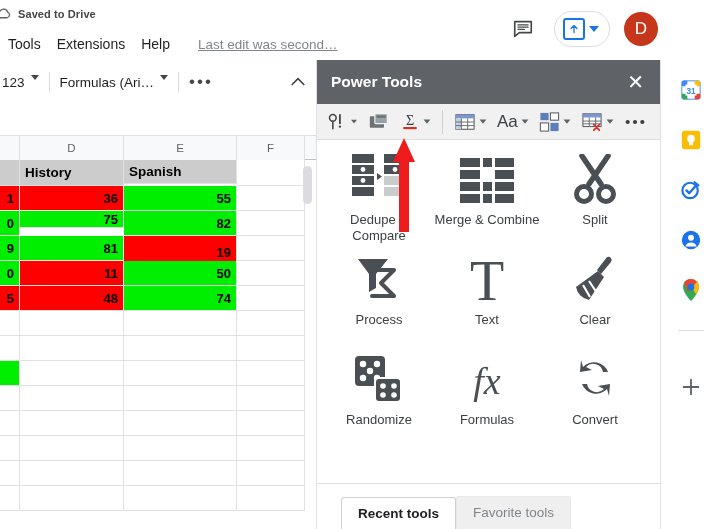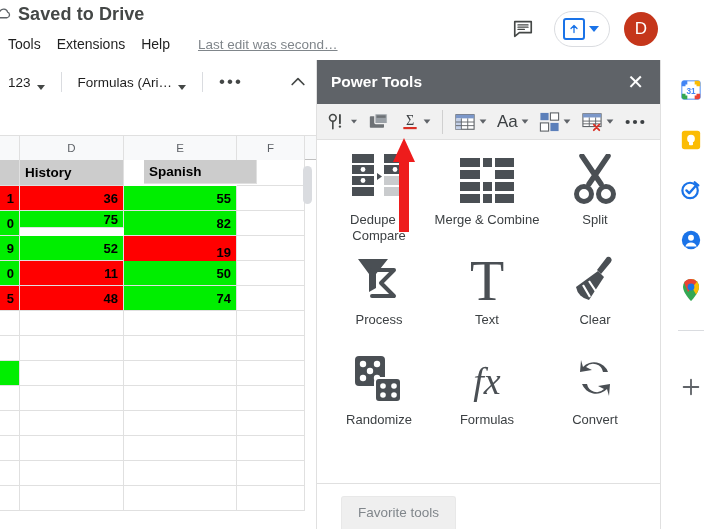--- a/index.html
+++ b/index.html
@@ -10,21 +10,21 @@
     font-family: "Liberation Sans", sans-serif;
     -webkit-font-smoothing: antialiased;
   }
   #app { position: relative; width: 720px; height: 529px; }
 
   
   .doc-header { position: absolute; left: 0; top: 0; width: 660px; height: 60px; background:#fff; }
   .saved-row { position: absolute; left: 0; top: 2px; height: 24px; display:flex; align-items:center; }
   .cloud-icon { width: 18px; height: 18px; margin-left: -6px; margin-right: 6px; position: relative; }
   .cloud-icon svg { display:block; }
-  .saved-text { font-size: 18px; color: #444746; font-weight: 700; letter-spacing: .1px; }
+  .saved-text { font-size: 11px; color: #444746; font-weight: 700; letter-spacing: .1px; }
 
   .menu-row { position: absolute; left: 0; top: 30px; height: 28px; display: flex; align-items: center; }
   .menu-item {
     font-size: 14px; color: #1f1f1f; padding: 3px 8px; border-radius: 4px; cursor: default;
     white-space: nowrap;
   }
   .lastedit {
     font-size: 13.5px; color: #80868b; text-decoration: underline; margin-left: 20px; white-space: nowrap;
   }
 
@@ -42,21 +42,21 @@
     gap: 8px; padding: 0 20px 0 16px; font-size: 15px; font-weight: 500; cursor:pointer;
     border: none;
   }
   .avatar {
     width: 34px; height: 34px; border-radius: 50%; background:#c5361b; color:#fff;
     display:flex; align-items:center; justify-content:center; font-size: 17px; font-weight: 500; cursor:pointer;
   }
 
   
   .toolbar { position:absolute; left:0; top:60px; width: 316px; height: 44px; background:#fff; display:flex; align-items:center; }
-  .tb-item { display:flex; align-items:flex-end; font-size: 13.5px; color:#1f1f1f; padding: 5px 8px; border-radius:4px; cursor:pointer; white-space:nowrap;}
+  .tb-item { display:flex; align-items:flex-start; font-size: 13.5px; color:#1f1f1f; padding: 5px 2px; border-radius:4px; cursor:pointer; white-space:nowrap;}
   .tb-caret { width:0;height:0;border-left:4px solid transparent;border-right:4px solid transparent;border-top:5px solid #444746; margin-left:6px;}
   .tb-sep { width:1px; height: 20px; background:#dadce0; margin: 0 8px; }
   .tb-dots { letter-spacing: 2px; font-size: 17px; color:#444746; line-height: 10px; }
   .tb-collapse { position:absolute; right: 8px; top: 12px; cursor:pointer; }
 
   
   .formula-bar { position:absolute; left:0; top:104px; width:316px; height: 32px; background:#fff; border-bottom: 1px solid #e0e0e0;}
 
   
   .grid-wrap { position:absolute; left: 0; top: 136px; width: 316px; height: 393px; overflow:hidden; background:#fff;}
@@ -184,35 +184,35 @@
   <div class="grid-wrap">
 
     <div class="colhead-row"></div>
     <div class="colhead" style="left:-10px; width:30px;"></div>
     <div class="colhead" style="left:20px; width:104px;">D</div>
     <div class="colhead" style="left:124px; width:113px;">E</div>
     <div class="colhead" style="left:237px; width:68px;">F</div>
 
     <div class="gridcell gc-hdr" style="left:-10px; top:24px; width:30px; height:26px;"></div>
     <div class="gridcell gc-hdr" style="left:20px; top:24px; width:104px; height:26px;">History</div>
-    <div class="gridcell gc-hdr" style="left:124px; top:24px; width:113px; height:24px;margin-left:20px;">Spanish</div>
+    <div class="gridcell gc-hdr" style="left:124px; top:24px; width:113px; height:24px;">Spanish</div>
     <div class="gridcell" style="left:237px; top:24px; width:68px; height:26px;"></div>
 
     <div class="gridcell gc-num" style="left:-10px; top:50px; width:30px; height:25px; background:#ff0000;">1</div>
     <div class="gridcell gc-num" style="left:20px; top:50px; width:104px; height:25px; background:#ff0000;">36</div>
     <div class="gridcell gc-num" style="left:124px; top:50px; width:113px; height:25px; background:#00ee00;">55</div>
     <div class="gridcell" style="left:237px; top:50px; width:68px; height:25px;"></div>
 
     <div class="gridcell gc-num" style="left:-10px; top:75px; width:30px; height:25px; background:#00ee00;">0</div>
     <div class="gridcell gc-num" style="left:20px; top:75px; width:104px; height:17px; background:#00ee00;">75</div>
     <div class="gridcell gc-num" style="left:124px; top:75px; width:113px; height:25px; background:#00ee00;">82</div>
     <div class="gridcell" style="left:237px; top:75px; width:68px; height:25px;"></div>
 
     <div class="gridcell gc-num" style="left:-10px; top:100px; width:30px; height:25px; background:#00ee00;">9</div>
-    <div class="gridcell gc-num" style="left:20px; top:100px; width:104px; height:25px; background:#00ee00;">52</div>
+    <div class="gridcell gc-num" style="left:20px; top:100px; width:104px; height:25px; background:#00ee00;">81</div>
     <div class="gridcell gc-num" style="left:124px; top:100px; width:113px; height:34px; background:#ff0000;">19</div>
     <div class="gridcell" style="left:237px; top:100px; width:68px; height:25px;"></div>
 
     <div class="gridcell gc-num" style="left:-10px; top:125px; width:30px; height:25px; background:#00ee00;">0</div>
     <div class="gridcell gc-num" style="left:20px; top:125px; width:104px; height:25px; background:#ff0000;">11</div>
     <div class="gridcell gc-num" style="left:124px; top:125px; width:113px; height:25px; background:#00ee00;">50</div>
     <div class="gridcell" style="left:237px; top:125px; width:68px; height:25px;"></div>
 
     <div class="gridcell gc-num" style="left:-10px; top:150px; width:30px; height:25px; background:#ff0000;">5</div>
     <div class="gridcell gc-num" style="left:20px; top:150px; width:104px; height:25px; background:#ff0000;">48</div>
@@ -459,20 +459,21 @@
           <svg width="50" height="50" viewBox="0 0 50 50">
             <path d="M38 18 a15 15 0 0 0 -25 -5 l-2 -7 l-1 12 l12 -2 l-6 -3 a10 10 0 0 1 17 5 z" fill="#4a4f54"></path>
             <path d="M12 30 a15 15 0 0 0 25 5 l2 7 l1 -12 l-12 2 l6 3 a10 10 0 0 1 -17 -5 z" fill="#4a4f54"></path>
           </svg>
         </div>
         <div class="tool-label">Convert</div>
       </div>
     </div>
 
     <div class="tabs-row">
+      <div class="tab active">Recent tools</div>
       <div class="tab inactive">Favorite tools</div>
     </div>
   </div>
 
   <div class="rail">
 
     <div class="rail-icon">
       <svg width="22" height="22" viewBox="0 0 24 24">
         <rect x="2" y="2" width="20" height="20" rx="2" fill="#fff" stroke="#4285f4" stroke-width="1"></rect>
         <path d="M2 4a2 2 0 0 1 2-2h4v6H2z" fill="#4285f4"></path>

